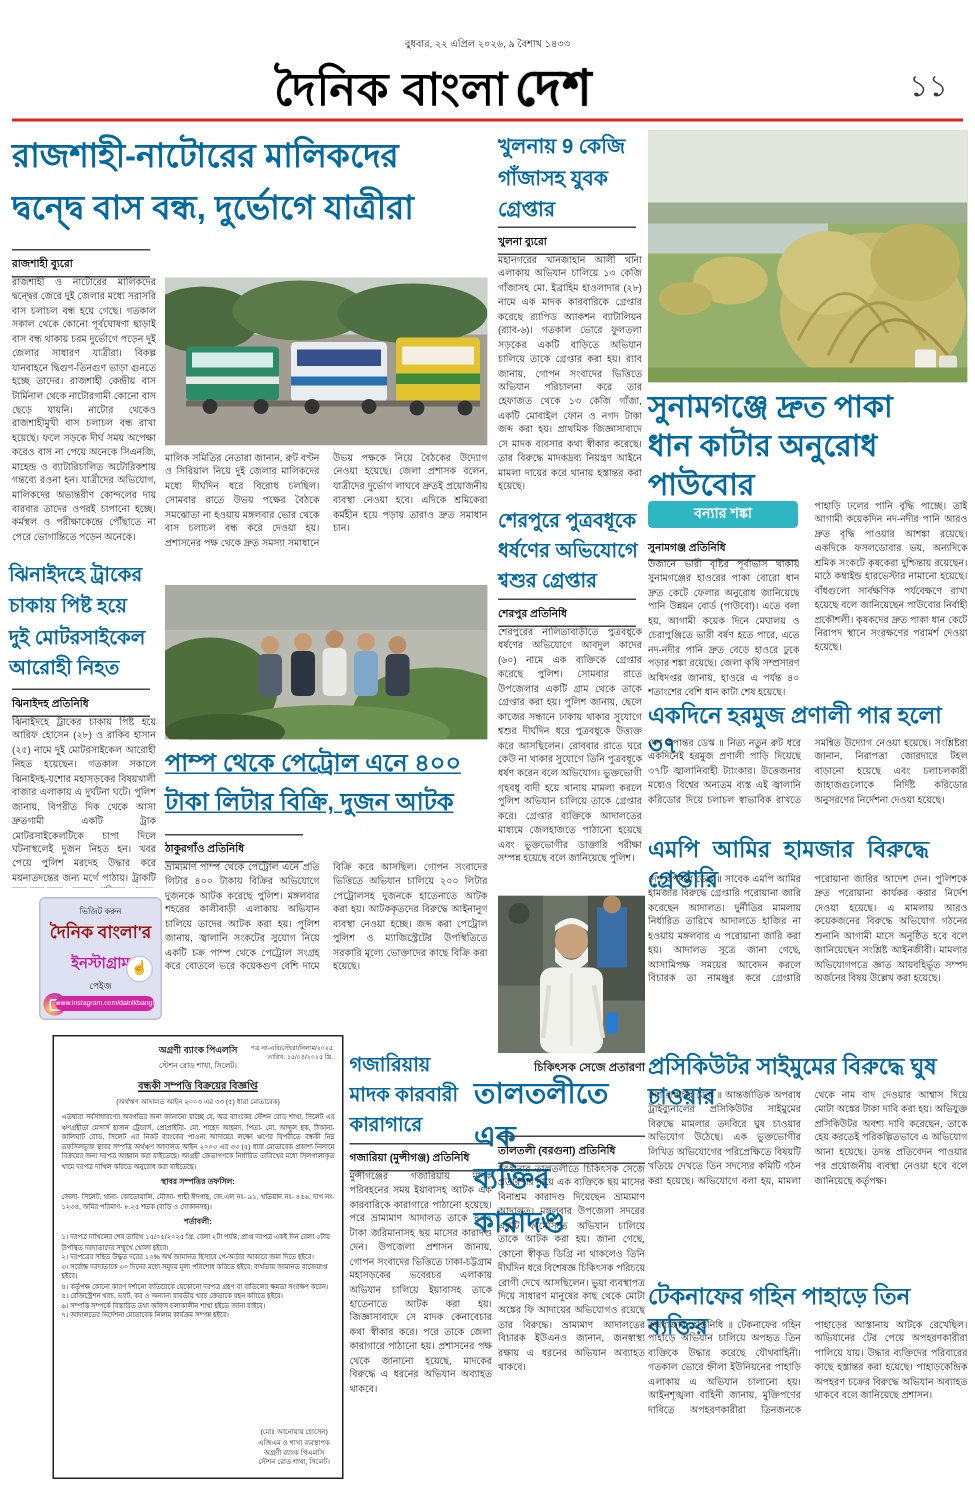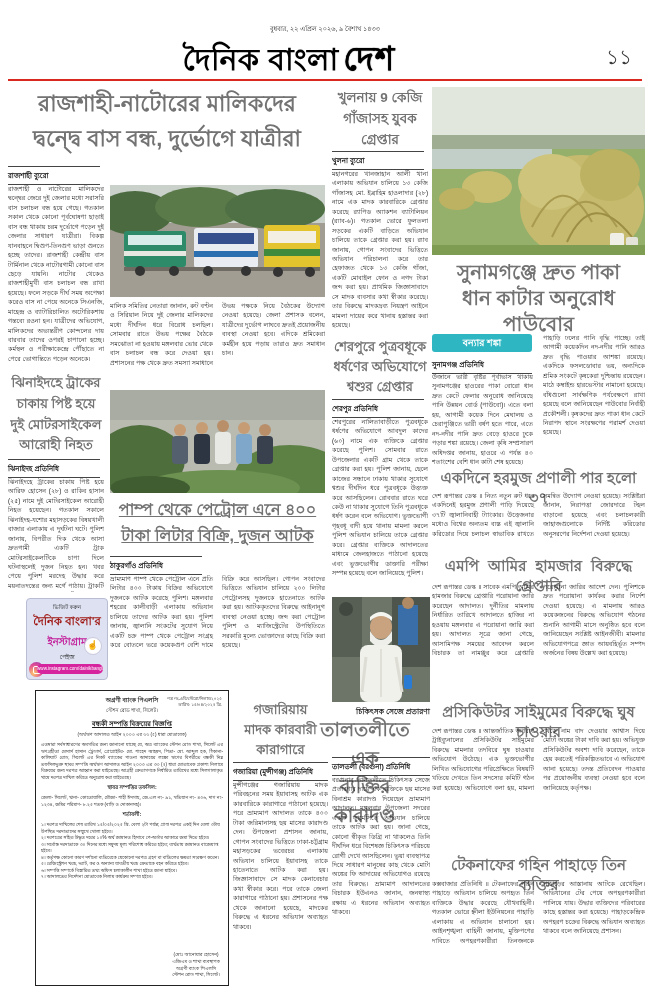--- a/index.html
+++ b/index.html
@@ -1,19 +1,19 @@
 <!DOCTYPE html>
 <html lang="bn"><head>
 <meta charset="utf-8">
 <style>
   html,body{margin:0;padding:0;background:#ffffff;}
   .page{position:relative;width:650px;height:999px;background:#ffffff;overflow:hidden;
         font-family:"Liberation Sans",sans-serif;color:#1a1a1a;}
   .abs{position:absolute;}
-  .headline{font-weight:bold;color:#737373;text-align:center;white-space:pre-line;line-height:1.3;}
+  .headline{font-weight:bold;color:#0369a1;white-space:pre-line;line-height:1.3;}
   .byline{font-weight:bold;font-size:7px;border-top:1px solid #444;border-bottom:1px solid #444;
           padding:2.5px 0;color:#111;}
   .byline-plain{font-weight:bold;font-size:7px;color:#111;}
   .body-text{font-size:6.3px;line-height:1.5;text-align:justify;color:#222;overflow:hidden;}
   .cols-2{column-count:2;column-gap:9px;}
   .photo{overflow:hidden;background:#cfd3cc;}
   .photo svg{display:block;}
   .badge{background:#2eb6c3;color:#ffffff;font-weight:bold;font-size:9.5px;text-align:center;
          line-height:18px;border-radius:3px;}
   .redrule{background:#d9291f;height:2px;}

